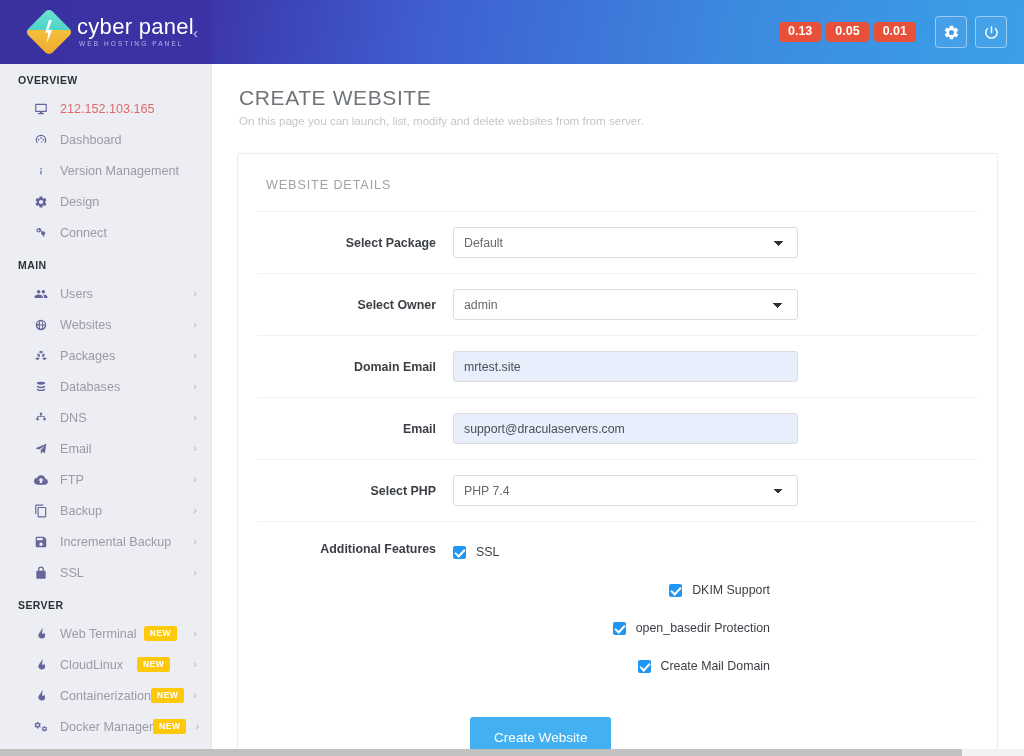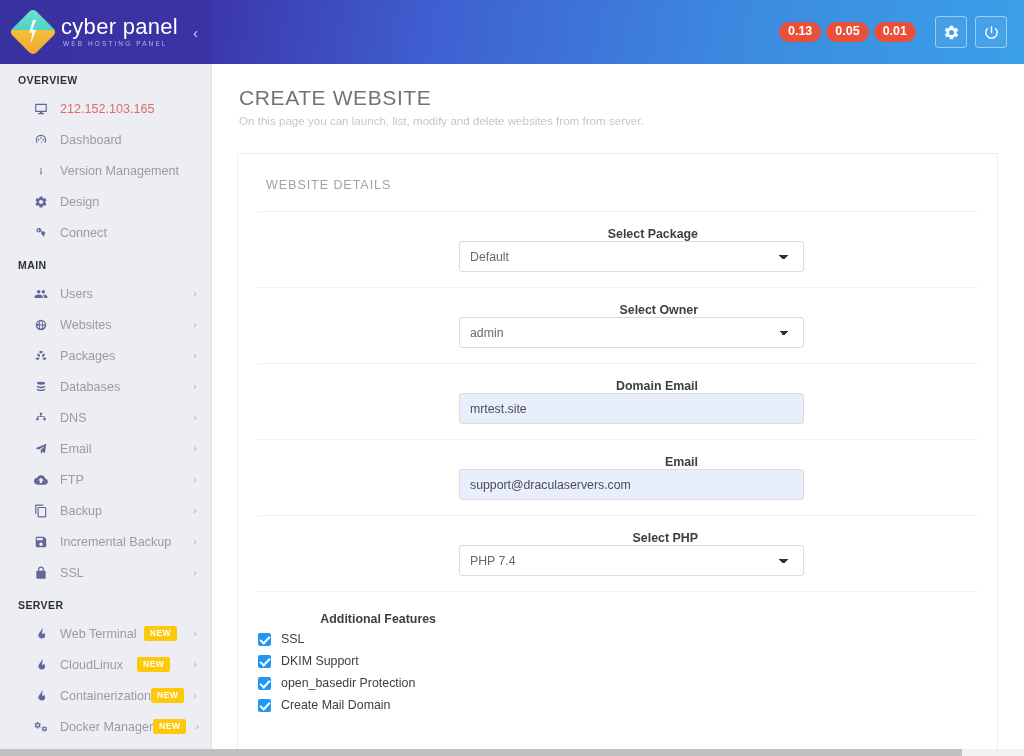--- a/index.html
+++ b/index.html
@@ -17,21 +17,21 @@
   .topbar {
     position: absolute; top: 0; left: 0;
     width: 1024px; height: 64px;
     background: linear-gradient(100deg, #3a31a0 0%, #3b34a8 19%, #3f5fd0 42%, #3c8ae0 72%, #3aa0e8 100%);
     display: flex; align-items: center;
     z-index: 5;
   }
   .brand {
     width: 212px; height: 64px;
     display: flex; align-items: center;
-    padding-left: 16px;
+    padding-left: 32px;
     background: linear-gradient(100deg, #3a31a0 0%, #3b33a6 100%);
     position: relative;
   }
   .logo-mark {
     width: 34px; height: 34px;
     position: relative; flex: none;
     transform: rotate(45deg);
     border-radius: 5px;
     background: linear-gradient(135deg, #6fe3d2 0%, #4fd3c8 45%, #f2c03c 46%, #f0a82e 100%);
     overflow: hidden;
@@ -61,21 +61,21 @@
   }
 
   .topbar-right {
     margin-left: auto; display: flex; align-items: center;
     gap: 8px; padding-right: 17px;
   }
   .load-badges { display: flex; gap: 5px; margin-right: 11px; }
   .load-badge {
     background: #e8503a; color: #fff;
     font-size: 12.5px; font-weight: bold;
-    border-radius: 10px; padding: 3px 9px 4px;
+    border-radius: 4px; padding: 3px 9px 4px;
     line-height: 1.05;
   }
   .icon-btn {
     width: 32px; height: 32px;
     border: 1px solid rgba(255,255,255,.45);
     border-radius: 4px;
     display: flex; align-items: center; justify-content: center;
     background: rgba(255,255,255,.06);
     cursor: pointer;
   }
@@ -150,21 +150,20 @@
     letter-spacing: .9px;
     padding: 24px 0 0 28px;
   }
 
   .form { padding: 19px 0 0 0; }
   .frow {
     display: flex; align-items: center;
     border-top: 1px dotted #e3e3e3;
     padding: 15px 0;
     margin: 0 20px 0 20px;
-    flex-direction: column;
   }
   .flabel {
     width: 195px; flex: none; text-align: right;
     font-size: 12.4px; color: #3b3f44; font-weight: bold;
     padding-right: 17px;
   }
   .fctrl { flex: none; width: 317px; }
 
   select.ctl, input.ctl {
     width: 345px; height: 31px;
@@ -188,21 +187,21 @@
     background-size: 5px 5px, 5px 5px;
     background-repeat: no-repeat;
   }
   input.ctl.filled { background: #e8eefb; color: #4b4f55; }
 
   .checks { padding-top: 2px; }
   .chk-row {
     display: flex; align-items: center;
     height: 22px; margin-bottom: 0;
   }
-  .chk-row + .chk-row { margin-top: 0; }
+  .chk-row + .chk-row { margin-top: 16px; justify-content: flex-end; }
   .cbox {
     width: 13px; height: 13px; flex: none;
     border-radius: 2px;
     background: #2196f3;
     position: relative; cursor: pointer;
   }
   .cbox::after {
     content: "";
     position: absolute; left: 4px; top: 1px;
     width: 4px; height: 8px;

